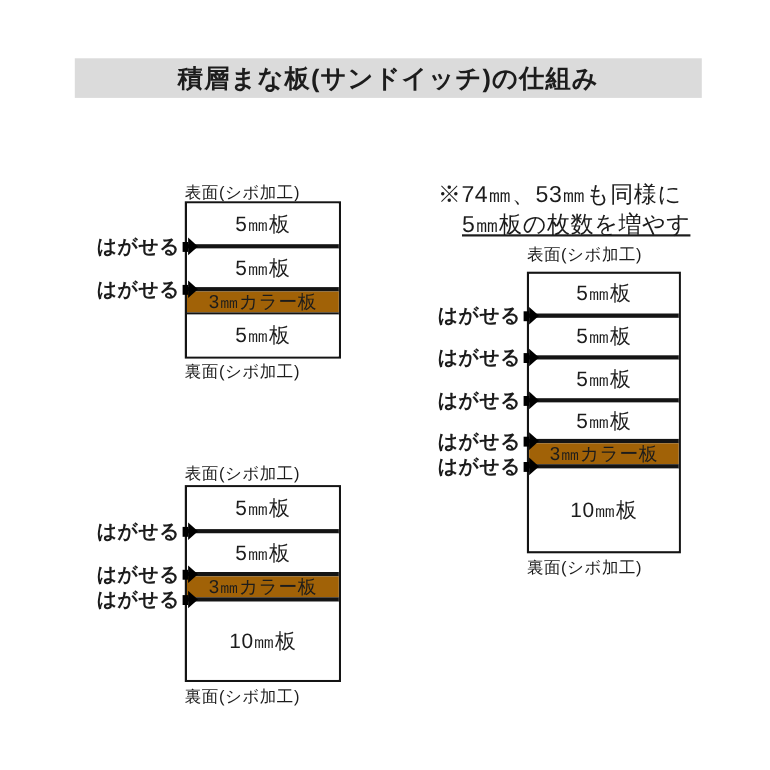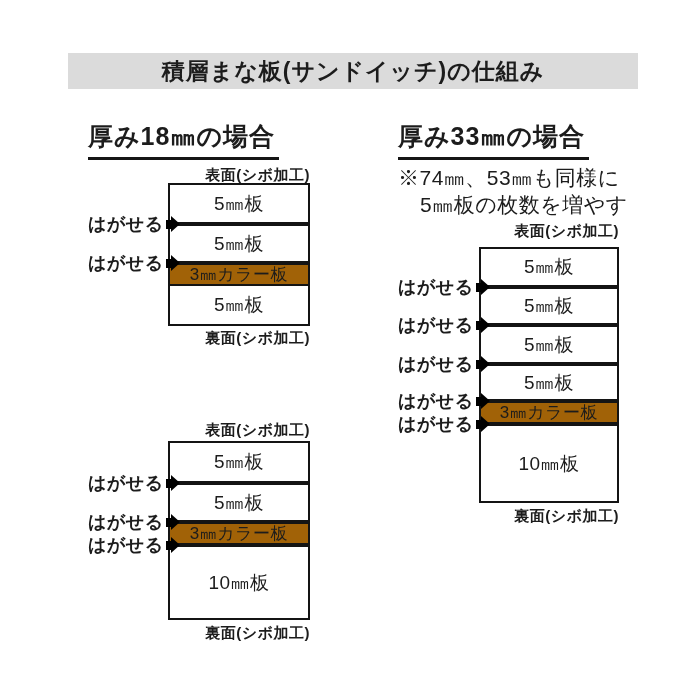--- a/index.html
+++ b/index.html
@@ -23,25 +23,25 @@
     position:absolute;top:0;left:0;margin:0;
     font-size:25px;font-weight:700;letter-spacing:1px;
     border-bottom:3px solid #151515;padding:0 4px 4px 0;
     white-space:nowrap;
   }
   .note{
     position:absolute;left:0;top:44px;width:232px;
     font-size:21px;font-weight:500;line-height:27px;letter-spacing:0.5px;
     white-space:nowrap;
   }
-  .note .line2{padding-left:22px;}
+  .note .line2{padding-left:22px;text-decoration:underline;}
 
   .face-label{
-    position:absolute;text-align:right;
-    font-size:15px;font-weight:700;letter-spacing:0.5px;white-space:nowrap;
+    position:absolute;text-align:left;
+    font-size:15px;font-weight:400;letter-spacing:0.5px;white-space:nowrap;
   }
   .d1 .front{left:80px;top:46px;width:142px;}
   .d1 .back{left:80px;top:209px;width:142px;}
   .d2 .front{left:80px;top:46px;width:142px;}
   .d2 .back{left:80px;top:249px;width:142px;}
   .d3 .front{left:81px;top:102px;width:140px;}
   .d3 .back{left:81px;top:387px;width:140px;}
 
   
   .box{
@@ -81,21 +81,20 @@
   .arrow .head{display:block;width:0;height:0;
     border-top:8px solid transparent;border-bottom:8px solid transparent;
     border-left:9px solid #000;}
 </style>
 </head>
 <body>
 
 <div class="title-bar">積層まな板(サンドイッチ)の仕組み</div>
 
 <section class="diagram d1">
-  <h2 class="heading">厚み18㎜の場合</h2>
   <div class="face-label front">表面(シボ加工)</div>
 
   <div class="box">
     <div class="layer l-a">5㎜板</div>
     <div class="sep"></div>
     <div class="layer l-b">5㎜板</div>
     <div class="sep"></div>
     <div class="layer color l-c">3㎜カラー板</div>
     <div class="sep thin"></div>
     <div class="layer l-d">5㎜板</div>
@@ -151,21 +150,20 @@
     <span class="arrow">
         <i class="stem"></i>
         <i class="head"></i>
       </span>
   </div>
 
   <div class="face-label back">裏面(シボ加工)</div>
 </section>
 
 <section class="diagram d3">
-  <h2 class="heading">厚み33㎜の場合</h2>
   <div class="note">
     <div class="line1">※74㎜、53㎜も同様に</div>
     <div class="line2">5㎜板の枚数を増やす</div>
   </div>
   <div class="face-label front">表面(シボ加工)</div>
 
   <div class="box">
     <div class="layer l-a">5㎜板</div>
     <div class="sep"></div>
     <div class="layer l-b">5㎜板</div>

